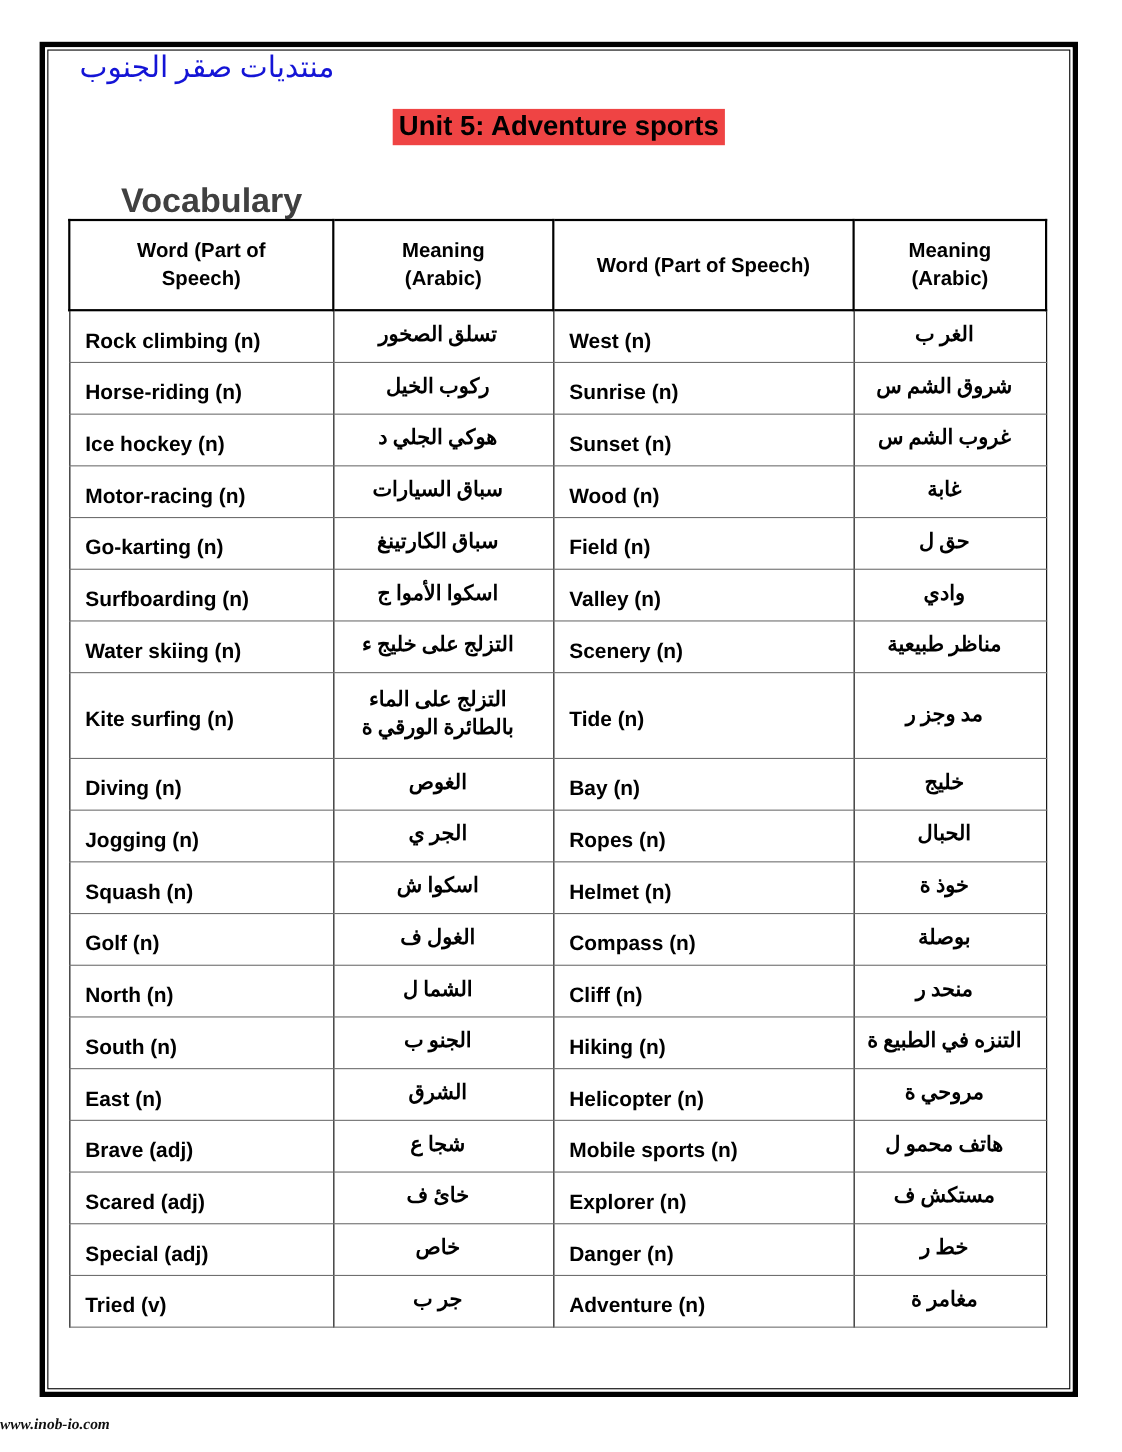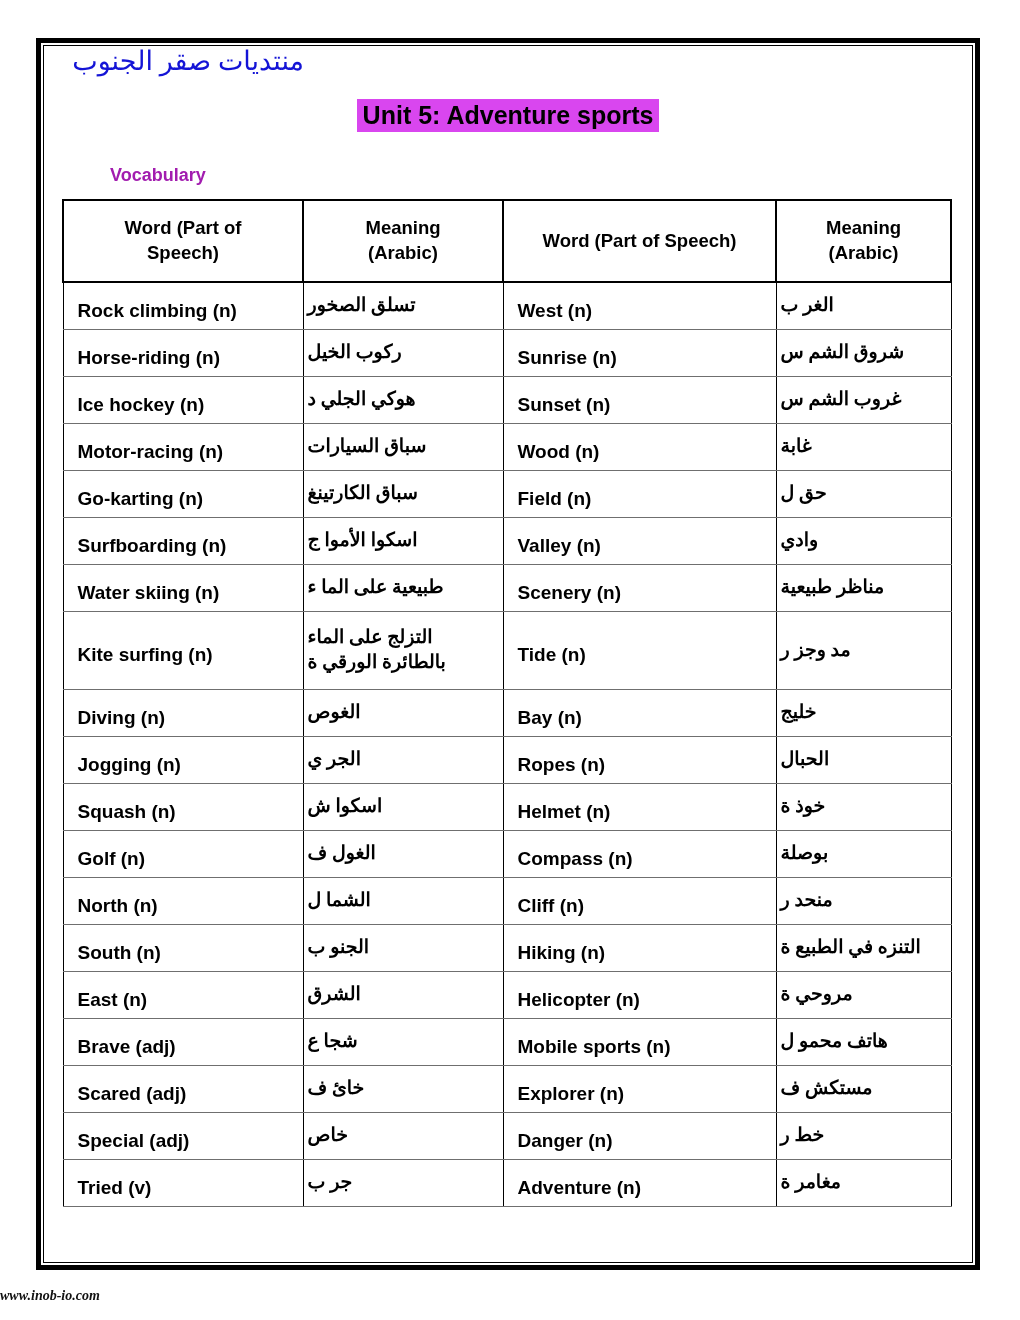--- a/index.html
+++ b/index.html
@@ -68,31 +68,31 @@
     position: absolute;
     left: 0;
     top: 63px;
     width: 944px;
     text-align: center;
     font-size: 25px;
     font-weight: bold;
     color: #000000;
   }
   #unit-title .hl {
-    background: #d946ef;
+    background: #ef4444;
     padding: 2px 6px 3px 6px;
   }
 
   #vocab-heading {
     position: absolute;
     left: 74px;
     top: 127px;
-    font-size: 18px;
-    font-weight: bold;
-    color: #a21caf;
+    font-size: 31px;
+    font-weight: bold;
+    color: #404040;
   }
 
   
   #vocab-table {
     position: absolute;
     left: 26px;
     top: 161px;
     width: 888px;
     border-collapse: collapse;
     table-layout: fixed;
@@ -125,21 +125,21 @@
     color: #000;
     text-align: left;
     padding: 13px 4px 3px 14px;
   }
   #vocab-table tbody tr td.ar {
     font-family: "Liberation Serif", serif;
     font-size: 19px;
     font-weight: bold;
     color: #000;
     direction: rtl;
-    text-align: left;
+    text-align: center;
     padding: 3px 14px 3px 4px;
     line-height: 1.3;
   }
   #vocab-table tbody tr.tall td { height: 78px; }
 
   
   col.c1 { width: 240px; }
   col.c2 { width: 200px; }
   col.c3 { width: 273px; }
   col.c4 { width: 175px; }
@@ -229,21 +229,21 @@
           <td class="ar">حق ل</td>
         </tr>
         <tr>
           <td class="en">Surfboarding (n)</td>
           <td class="ar">اسكوا الأموا ج</td>
           <td class="en">Valley (n)</td>
           <td class="ar">وادي</td>
         </tr>
         <tr>
           <td class="en">Water skiing (n)</td>
-          <td class="ar">طبيعية على الما ء</td>
+          <td class="ar">التزلج على خليج ء</td>
           <td class="en">Scenery (n)</td>
           <td class="ar">مناظر طبيعية</td>
         </tr>
         <tr class="tall">
           <td class="en">Kite surfing (n)</td>
           <td class="ar">التزلج على الماء بالطائرة الورقي ة</td>
           <td class="en">Tide (n)</td>
           <td class="ar">مد وجز ر</td>
         </tr>
         <tr>

